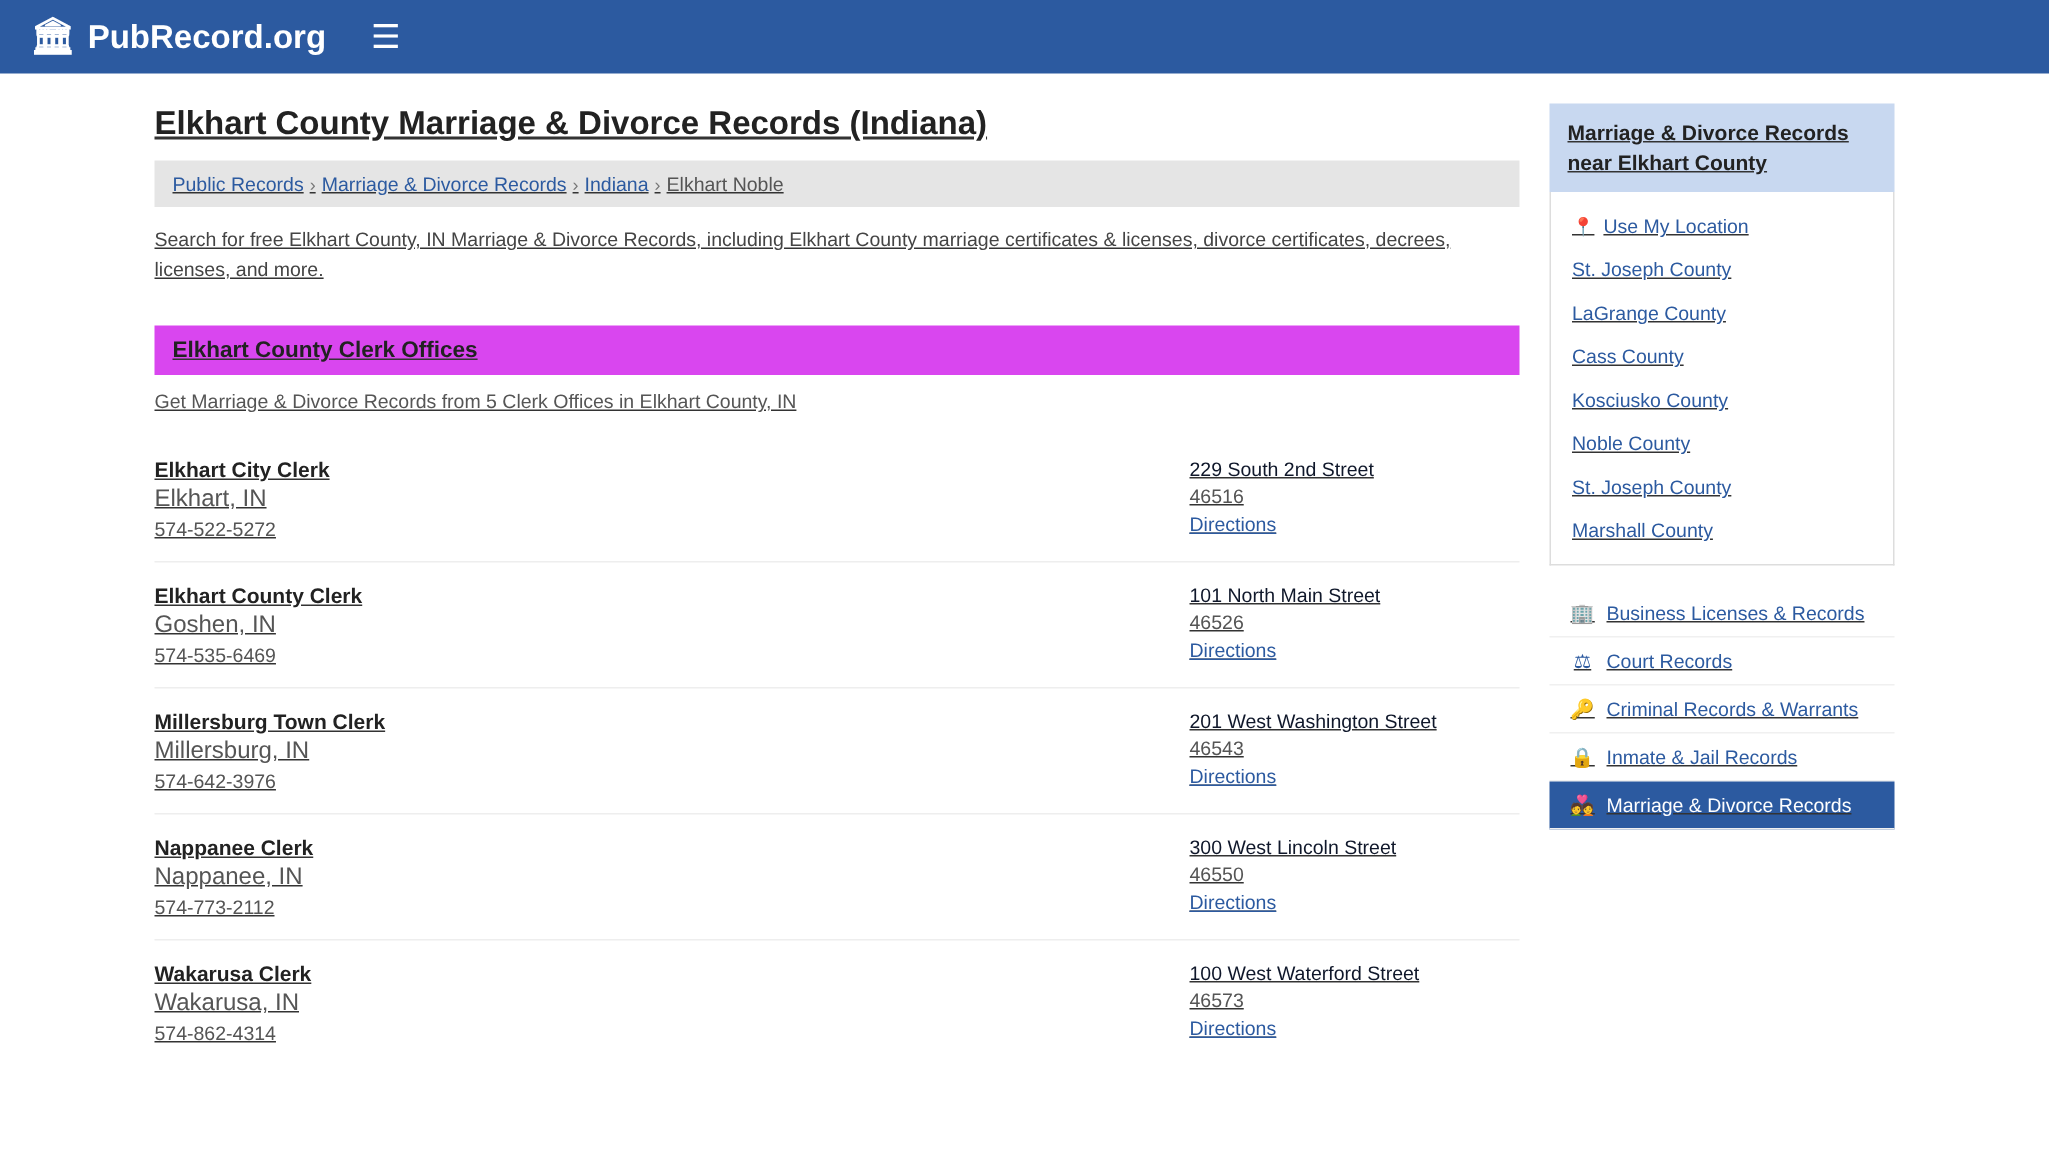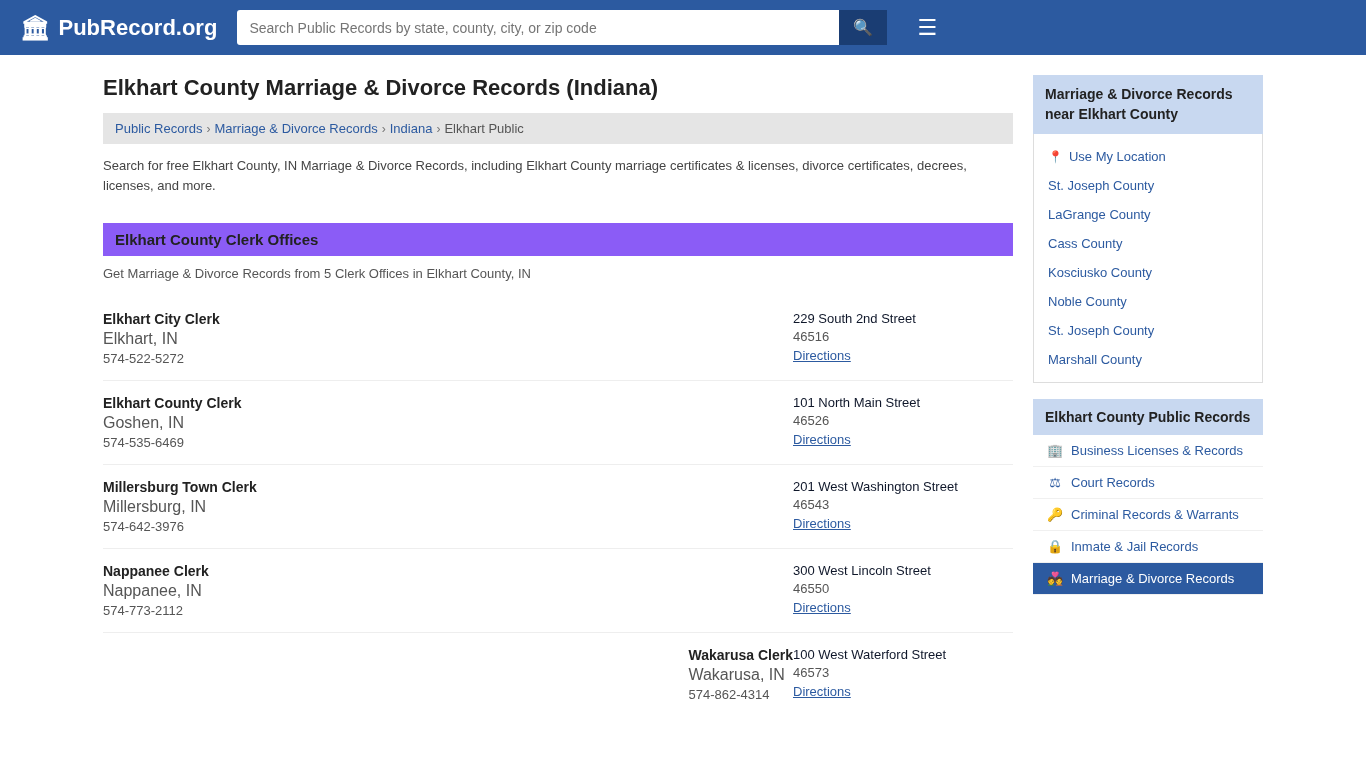--- a/index.html
+++ b/index.html
@@ -54,20 +54,21 @@
       margin-left: 10px;
     }
 
     
     .container {
       max-width: 1200px;
       margin: 0 auto;
       padding: 20px 20px;
       display: flex;
       gap: 20px;
+      text-decoration: underline;
     }
     .main-content {
       flex: 1;
     }
     .sidebar {
       width: 230px;
       flex-shrink: 0;
     }
 
     
@@ -99,21 +100,21 @@
     
     .description {
       font-size: 13px;
       color: #444;
       margin-bottom: 16px;
       line-height: 1.5;
     }
 
     
     .section-header {
-      background: #8b5cf6;
+      background: #d946ef;
       padding: 8px 12px;
       font-size: 15px;
       font-weight: bold;
       color: #222;
       margin-bottom: 10px;
       margin-top: 28px;
     }
 
     .section-desc {
       font-size: 13px;
@@ -121,21 +122,21 @@
       margin-bottom: 16px;
     }
 
     
     .clerk-entry {
       display: flex;
       justify-content: space-between;
       padding: 14px 0;
       border-bottom: 1px solid #eee;
     }
-    .clerk-entry:last-child { border-bottom: none; justify-content: flex-end; }
+    .clerk-entry:last-child { border-bottom: none; }
     .clerk-left {}
     .clerk-name {
       font-weight: bold;
       font-size: 14px;
       color: #222;
       margin-bottom: 3px;
     }
     .clerk-city {
       font-size: 16px;
       color: #555;
@@ -221,43 +222,37 @@
     .sidebar-record-item .rec-icon { font-size: 13px; width: 16px; text-align: center; }
   </style>
 </head>
 <body>
 
 <header class="header">
   <a class="header-logo" href="#">
     <span class="icon-building">🏛</span>
     <span>PubRecord.org</span>
   </a>
-  <div class="search-bar">
-    <input type="text" placeholder="Search Public Records by state, county, city, or zip code" style="">
-    <button>
-      <span>🔍</span>
-    </button>
-  </div>
   <span class="menu-icon">☰</span>
 </header>
 
 <div class="container">
 
   <div class="main-content">
 
     <h1 class="page-title">Elkhart County Marriage &amp; Divorce Records (Indiana)</h1>
 
     <div class="breadcrumb">
       <a href="#">Public Records</a>
       <span class="sep">›</span>
       <a href="#">Marriage &amp; Divorce Records</a>
       <span class="sep">›</span>
       <a href="#">Indiana</a>
       <span class="sep">›</span>
-      <span>Elkhart Public</span>
+      <span>Elkhart Noble</span>
     </div>
 
     <p class="description">Search for free Elkhart County, IN Marriage &amp; Divorce Records, including Elkhart County marriage certificates &amp; licenses, divorce certificates, decrees, licenses, and more.</p>
 
     <div class="section-header">Elkhart County Clerk Offices</div>
 
     <p class="section-desc">Get Marriage &amp; Divorce Records from 5 Clerk Offices in Elkhart County, IN</p>
 
     <div id="clerk-list">
         <div class="clerk-entry">
@@ -351,21 +346,20 @@
           <a class="sidebar-item" href="#">
             <span>St. Joseph County</span>
           </a>
           <a class="sidebar-item" href="#">
             <span>Marshall County</span>
           </a>
         </div>
     </div>
 
     <div class="sidebar-box">
-      <div class="sidebar-records-header">Elkhart County Public Records</div>
       <div id="records-list">
           <a class="sidebar-record-item" href="#">
             <span class="rec-icon">🏢</span>
             <span>Business Licenses &amp; Records</span>
           </a>
           <a class="sidebar-record-item" href="#">
             <span class="rec-icon">⚖</span>
             <span>Court Records</span>
           </a>
           <a class="sidebar-record-item" href="#">

